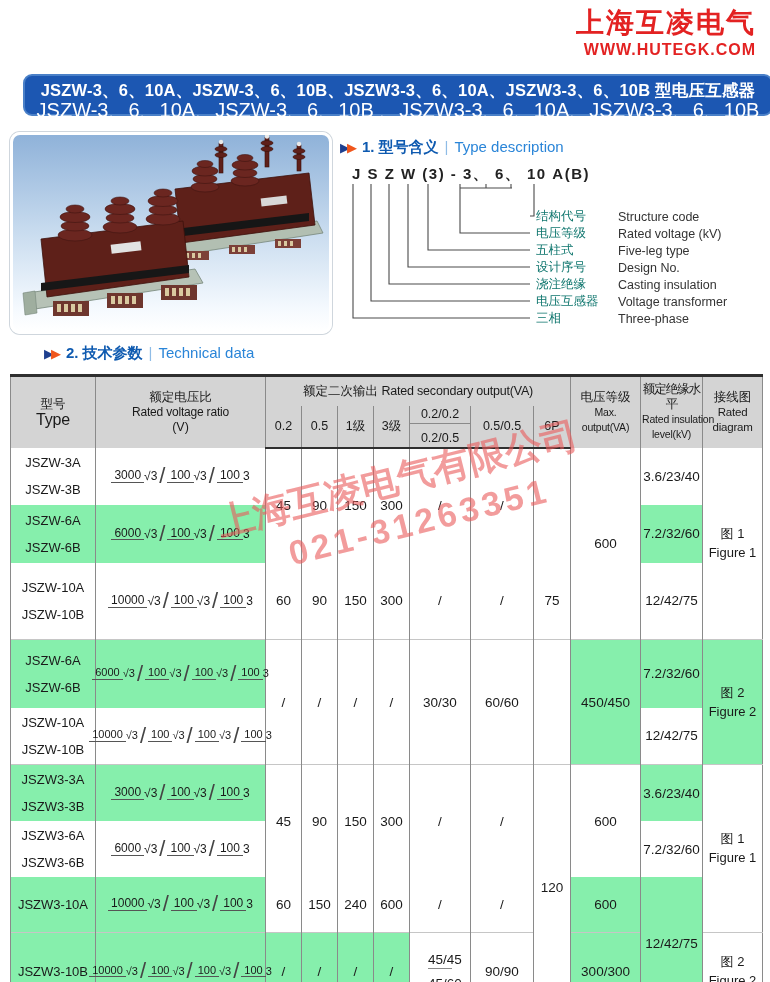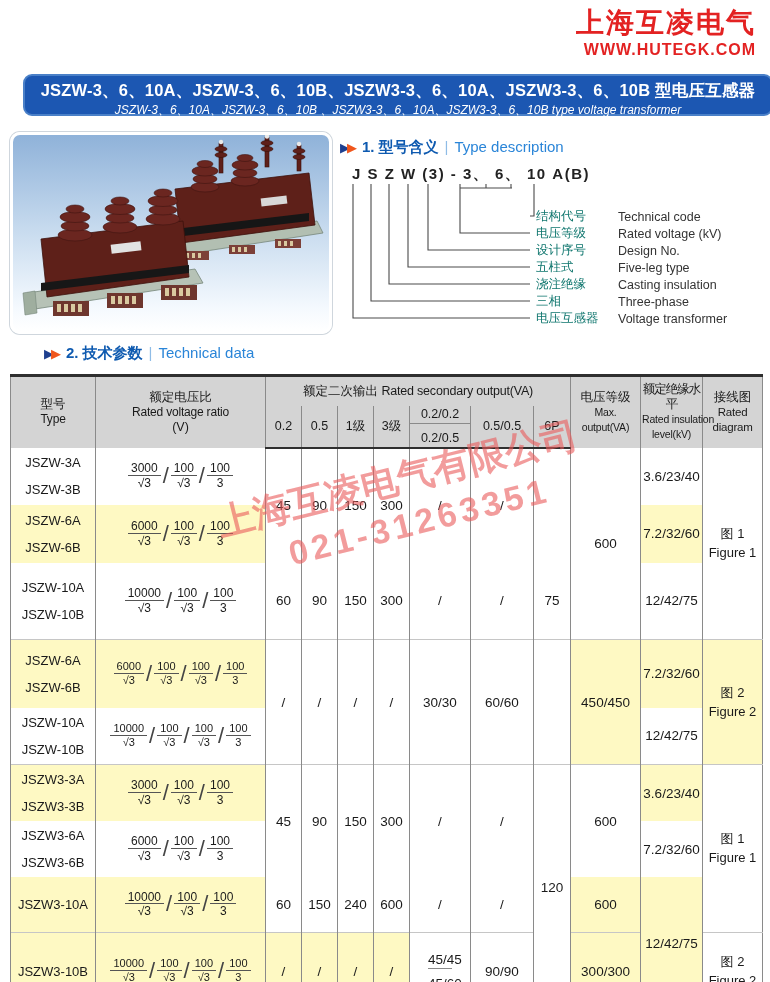--- a/index.html
+++ b/index.html
@@ -9,21 +9,21 @@
 
   
   #logo { top:6px; right:14px; text-align:right; }
   #logo .company { color:#e32222; font-size:28px; font-weight:bold; letter-spacing:2px; line-height:34px; }
   #logo .site { color:#e32222; font-size:16px; font-weight:bold; letter-spacing:1px; line-height:20px; }
 
   
   #banner { left:23px; top:74px; width:750px; height:42px; background:#1c57b2;
     border:2px solid #4a80c8; border-radius:9px; text-align:center; color:#fff; padding-top:3px; }
   #banner .l1 { font-size:16.5px; font-weight:bold; line-height:22px; letter-spacing:0.2px; }
-  #banner .l2 { font-size:12px; line-height:19px;font-style:italic; }
+  #banner .l2 { font-size:20px; line-height:19px; }
 
   
   #photo { left:10px; top:132px; width:322px; height:202px; border-radius:10px;
     border:3px solid #ffffff; box-shadow:0 0 0 1px #cfd6dd; overflow:hidden; }
   #photo svg { display:block; }
 
   
   .sec-head { font-size:15px; }
   .sec-head .arr1 { color:#1e3f8f; font-size:13px; }
   .sec-head .arr2 { color:#f0561c; font-size:13px; margin-left:-3px; margin-right:5px; }
@@ -51,28 +51,28 @@
     border-top:3px solid #2f2f2f; border-bottom:3px solid #2f2f2f; }
   th, td { border-left:1px solid #8a8a8a; text-align:center; vertical-align:middle;
     padding:1px; font-weight:normal; }
   th { background:#d4d4d4; font-size:12.5px; line-height:15px; }
   th .en { font-size:10.5px; letter-spacing:-0.2px; white-space:nowrap; }
   tr.hdr1 th { border-bottom:0; }
   tr.hdr2 th { border-top:0; }
   thead tr:last-child th { border-bottom:2px solid #2f2f2f; }
   tr.hdr2 th { border-bottom:2px solid #2f2f2f; }
   td { font-size:13.5px; }
-  .g { background:#fef9c3;text-align:center; }
+  .g { background:#86efac;text-align:center; }
   .bt td { border-top:1px solid #c6c6c6; }
   .t2l { line-height:27px; font-size:13px; }
   .t1l { font-size:13px; }
 
   .ratio { display:flex; align-items:center; justify-content:center; font-size:12px; }
   .ratio.sm { font-size:11px; }
-  .frac { display:inline-flex; flex-direction:column; align-items:center; line-height:1.05; }
+  .frac { display:inline-flex; align-items:center; line-height:1.05; }
   .frac .fn { border-bottom:1px solid #555; padding:0 3px; }
   .frac .fd { padding-top:1px; }
   .rsl { font-size:22px; font-weight:300; color:#444; margin:0 2px; line-height:22px; }
 
   .dualcell { display:flex; flex-direction:column; }
   .dualcell .top { border-bottom:1px solid #8a8a8a; padding:1px 0; }
   .dualcell .bot { padding:1px 0;margin-top:6px; }
   .figcell { font-size:13px; line-height:19px; }
 
   
@@ -210,45 +210,45 @@
       <polyline points="120,4 172,4"></polyline>
         <polyline points="146,0 146,4"></polyline>
         <polyline points="171,0 171,4"></polyline>
       <polyline points="194,0 194,32 190,32"></polyline>
       <polyline points="190,32 190,32"></polyline>
     </g>
   </svg>
   <div class="labels">
     <div class="lrow">
         <span class="zh">结构代号</span>
-        <span class="en">Technical code</span>
+        <span class="en">Structure code</span>
       </div>
     <div class="lrow">
         <span class="zh">电压等级</span>
         <span class="en">Rated voltage (kV)</span>
       </div>
     <div class="lrow">
+        <span class="zh">五柱式</span>
+        <span class="en">Five-leg type</span>
+      </div>
+    <div class="lrow">
         <span class="zh">设计序号</span>
         <span class="en">Design No.</span>
-      </div>
-    <div class="lrow">
-        <span class="zh">五柱式</span>
-        <span class="en">Five-leg type</span>
       </div>
     <div class="lrow">
         <span class="zh">浇注绝缘</span>
         <span class="en">Casting insulation</span>
       </div>
     <div class="lrow">
+        <span class="zh">电压互感器</span>
+        <span class="en">Voltage transformer</span>
+      </div>
+    <div class="lrow">
         <span class="zh">三相</span>
         <span class="en">Three-phase</span>
-      </div>
-    <div class="lrow">
-        <span class="zh">电压互感器</span>
-        <span class="en">Voltage transformer</span>
       </div>
   </div>
 </div>
 
 <div id="sec2" class="abs sec-head">
   <span class="arr1">▶</span><span class="arr2">▶</span><span class="no">2.</span><span class="zh">技术参数</span><span class="dv">|</span><span class="en">Technical data</span>
 </div>
 
 <table>
   <colgroup>
@@ -262,21 +262,21 @@
       <col style="width:63px">
     <col style="width:37px">
       <col style="width:70px">
       <col style="width:62px">
       <col style="width:60px">
   </colgroup>
   <thead>
     <tr class="hdr1" style="height:30px">
       <th rowspan="2">
           <div>型号</div>
-          <div class="en" style="font-size:12px">Type</div>
+          <div class="en" style="font-size:16px">Type</div>
         </th>
       <th rowspan="2">
           <div>额定电压比</div>
           <div class="en" style="font-size:12px">Rated voltage ratio</div>
           <div>(V)</div>
         </th>
       <th colspan="7"><span>额定二次输出</span> <span class="en" style="font-size:12.5px">Rated secondary output(VA)</span></th>
       <th rowspan="2">
           <div>电压等级</div>
           <div class="en">Max.</div>

